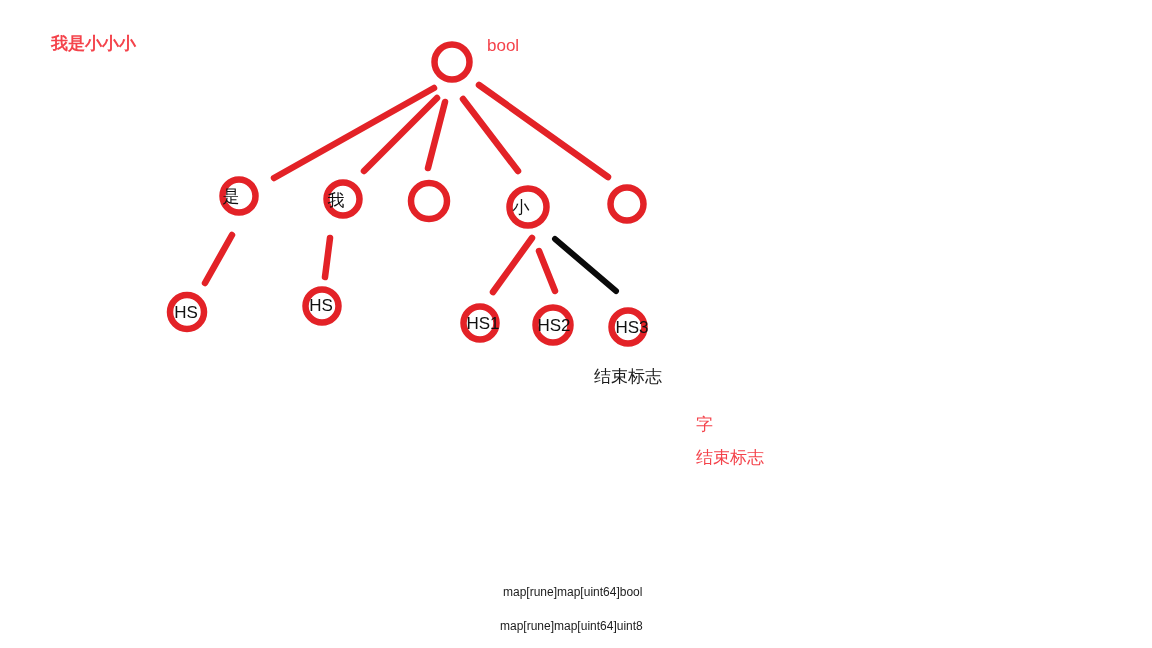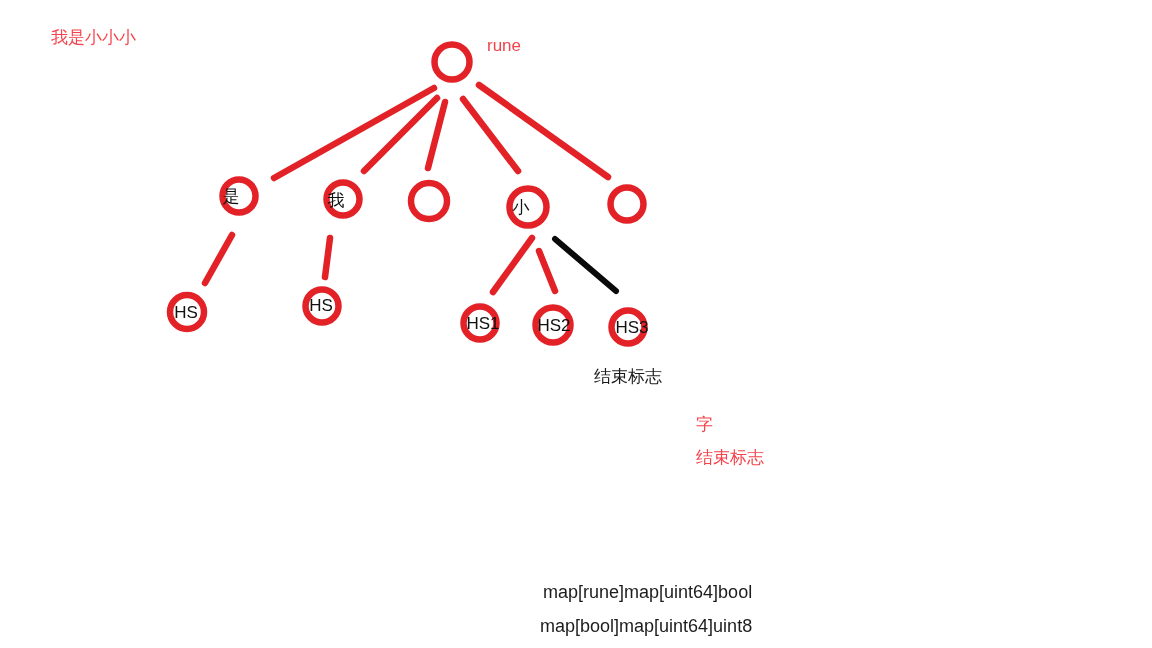--- a/index.html
+++ b/index.html
@@ -54,23 +54,23 @@
     position: absolute;
     left: 696px;
     top: 408px;
     font-size: 17px;
     line-height: 33px;
     color: #f4434b;
     white-space: nowrap;
   }
   .code-note {
     position: absolute;
-    left: 540px;
+    left: 500px;
     top: 575px;
-    font-size: 18px;
+    font-size: 12px;
     line-height: 34px;
     color: #1c1c1c;
     white-space: nowrap;
   }
   .code-note .l1 { padding-left: 3px; }
 </style>
 </head>
 <body>
 
 <div class="canvas">
@@ -104,29 +104,29 @@
     <text class="node-label" x="231" y="202">是</text>
     <text class="node-label" x="336" y="206">我</text>
     <text class="node-label" x="521" y="213">小</text>
     <text class="node-label" x="186" y="318">HS</text>
     <text class="node-label" x="321" y="311">HS</text>
     <text class="node-label" x="483" y="329">HS1</text>
     <text class="node-label" x="554" y="331">HS2</text>
     <text class="node-label" x="632" y="333">HS3</text>
   </svg>
 
-  <div class="ann ann-red" style="left:51px; top:26px;">我是小小小</div>
+  <div class="ann ann-red" style="left:51px; top:32px;font-weight:bold;">我是小小小</div>
 
-  <div class="ann ann-red" style="left:487px; top:36px;">rune</div>
+  <div class="ann ann-red" style="left:487px; top:36px;">bool</div>
 
   <div class="ann" style="left:594px; top:365px;">结束标志</div>
 
   <div class="red-note">
     <div>字</div>
     <div>结束标志</div>
   </div>
 
   <div class="code-note">
     <div class="l1">map[rune]map[uint64]bool</div>
-    <div>map[bool]map[uint64]uint8</div>
+    <div>map[rune]map[uint64]uint8</div>
   </div>
 
 </div>
 
 </body></html>

